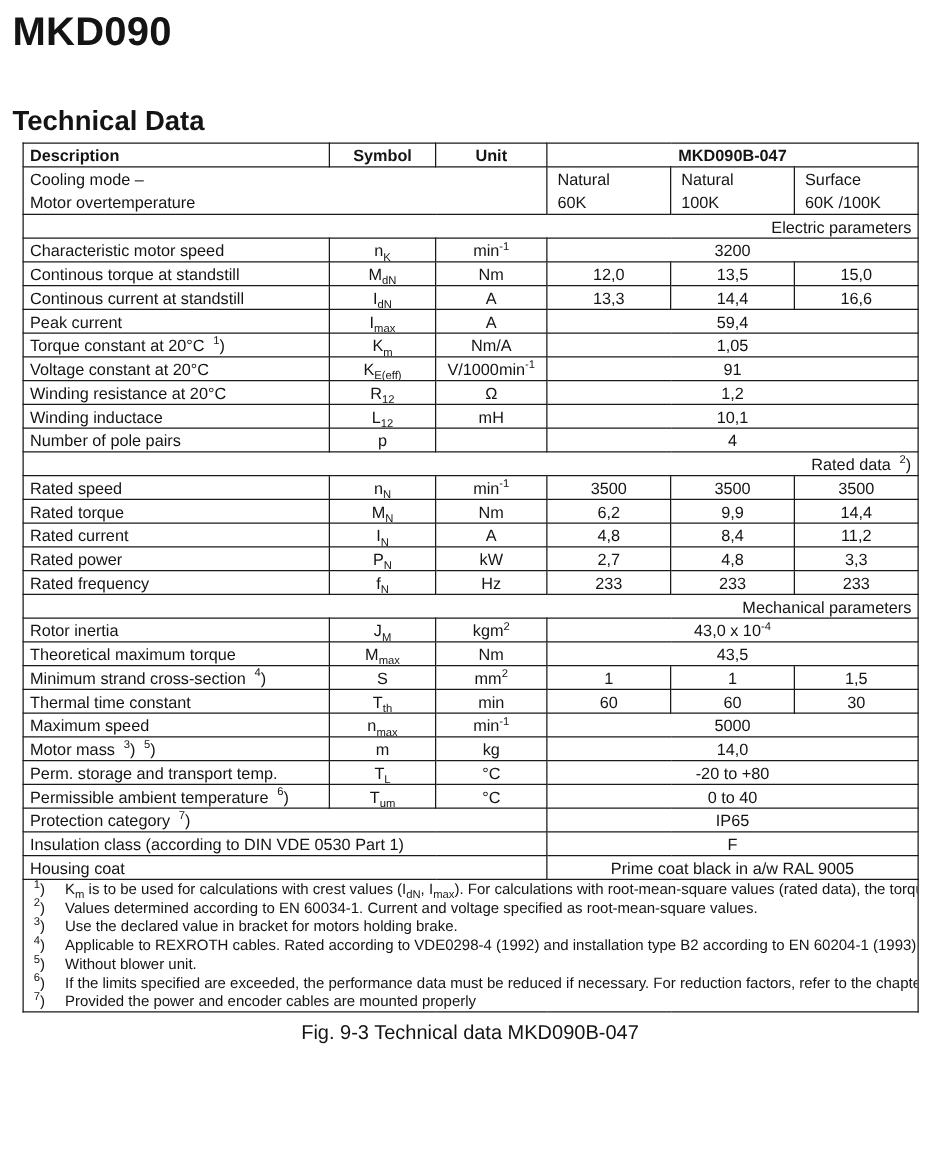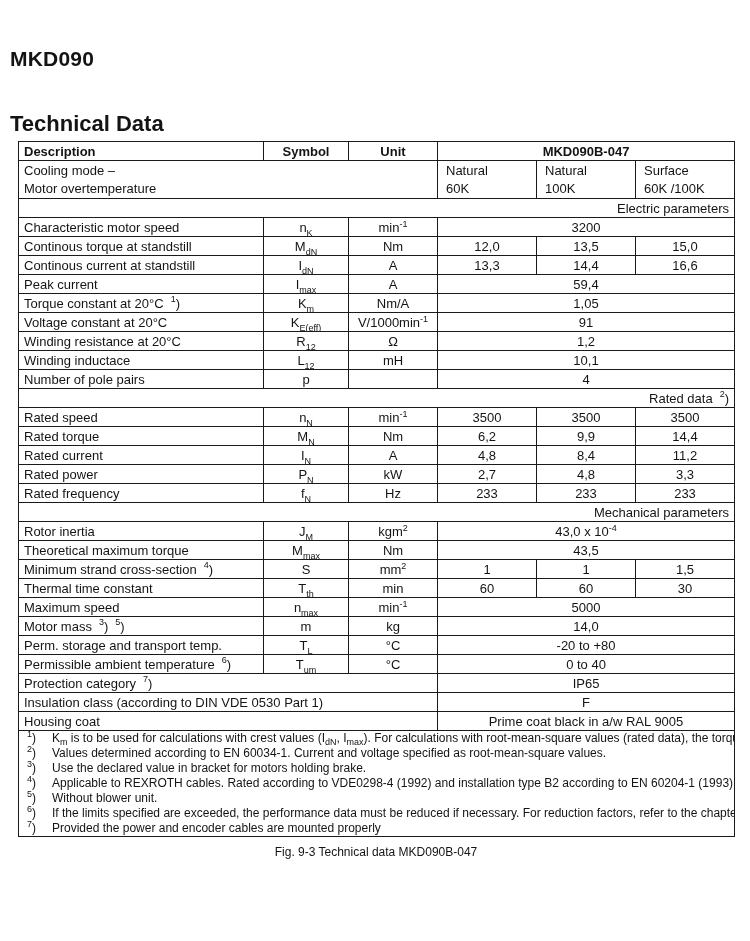--- a/index.html
+++ b/index.html
@@ -8,25 +8,24 @@
     background: #ffffff;
   }
   body {
     width: 750px;
     height: 941px;
     overflow: hidden;
     color: #141414;
     font-family: "Liberation Sans", sans-serif;
   }
   .doc-title {
-    font-size: 21px;
+    font-size: 32px;
     font-weight: bold;
     padding: 7px 0 0 10px;
     letter-spacing: 0.2px;
-    margin-top: 40px;
   }
   .section-heading {
     font-size: 22px;
     font-weight: bold;
     margin: 40px 0 0 10px;
   }
   table.tech {
     border-collapse: collapse;
     table-layout: fixed;
     width: 716px;
@@ -66,21 +65,21 @@
     white-space: normal;
     vertical-align: top;
   }
   .fn { display: flex; align-items: flex-start; }
   .fn-marker { flex: 0 0 25px; padding-left: 3px; }
   .fn-text { flex: 1; }
   .caption {
     width: 716px;
     margin: 8px 0 0 18px;
     text-align: center;
-    font-size: 12px;
+    font-size: 16px;
   }
 </style>
 </head>
 <body>
 
 <div class="page">
   <div class="doc-title">MKD090</div>
   <div class="section-heading">Technical Data</div>
 
   <table class="tech">

